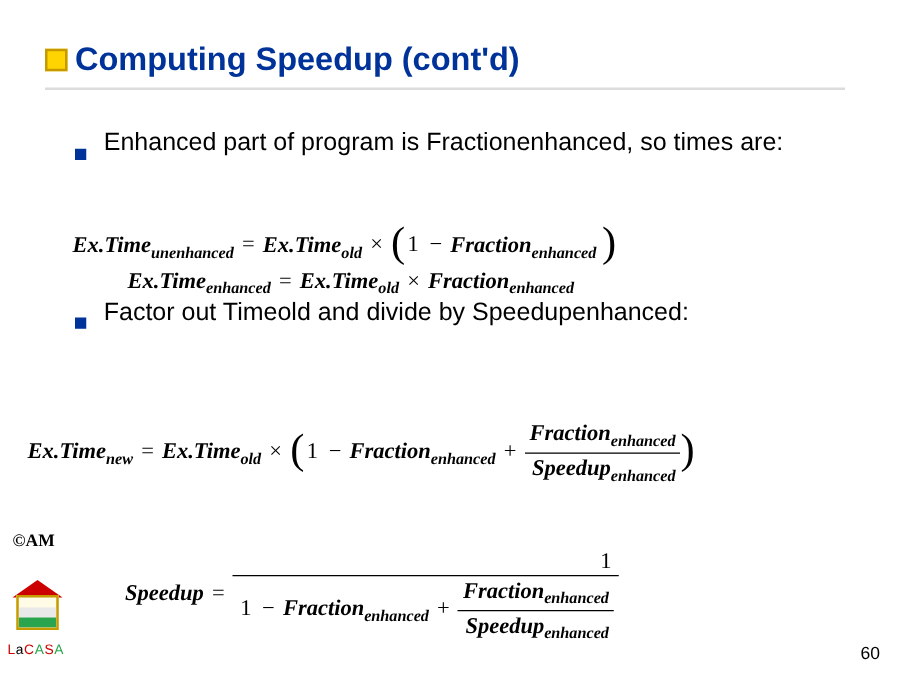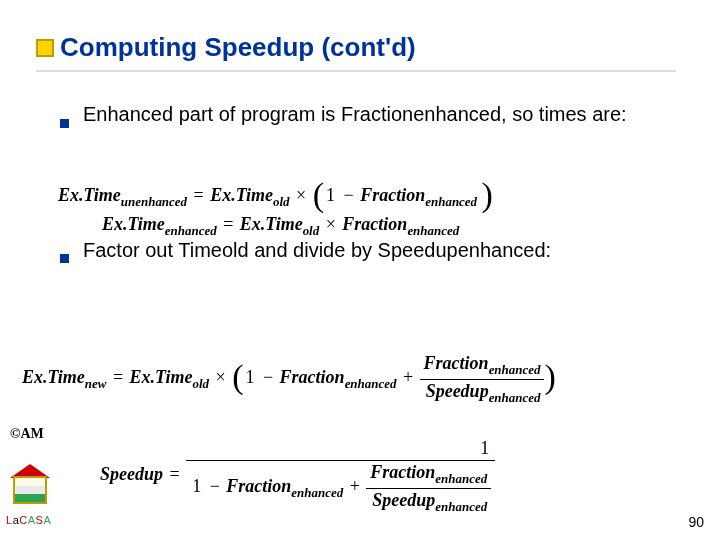--- a/index.html
+++ b/index.html
@@ -14,21 +14,21 @@
   .bullet-row { display: flex; align-items: flex-end; gap: 14px; font-size: 20px; line-height: 1.28; margin-bottom: 8px; }
   .bullet-sq { width: 9px; height: 9px; background: #003399; margin-top: 8px; flex: 0 0 auto; }
   .bullet-row.b2 { margin-top: 110px; }
   .bullet-row.b3 { margin-top: 70px; }
 
   .eq { position: absolute; font-family: "Times New Roman", Times, serif; font-style: italic; font-weight: bold; color: #000; }
   .eq .sub { font-size: 0.72em; font-style: italic; vertical-align: sub; }
   .eq .op { font-style: normal; font-weight: normal; padding: 0 2px; }
   .eq1 { left: 58px; top: 182px; font-size: 18px; }
   .eq2 { left: 70px; top: 214px; font-size: 18px; margin-left: 32px; }
-  .eq3 { left: 22px; top: 336px; font-size: 18px; width: 680px; margin-top: 17px; }
+  .eq3 { left: 22px; top: 336px; font-size: 18px; width: 680px; }
   .eq4 { left: 100px; top: 438px; font-size: 18px; width: 560px; }
 
   .frac { display: inline-block; vertical-align: middle; text-align: right; }
   .frac .num { display: block; border-bottom: 1.5px solid #000; padding: 0 4px 1px; }
   .frac .den { display: block; padding: 1px 4px 0; }
   .bigparen { font-size: 34px; font-style: normal; font-weight: normal; vertical-align: middle; line-height: 0.9; position: relative; top: -2px; }
   .eq-inline { white-space: nowrap; }
 
   .am-mark { position: absolute; left: 10px; bottom: 98px; font-family: Georgia, serif; font-weight: bold; font-size: 14px; color: #000; }
   .lacasa-logo { position: absolute; left: 10px; bottom: 32px; width: 40px; height: 44px; }
@@ -122,14 +122,14 @@
     <div class="roof"></div>
     <div class="body">
       <div class="stripe s2"></div>
       <div class="stripe"></div>
     </div>
   </div>
   <div class="lacasa-text">
     <span class="r">L</span><span>a</span><span class="r">C</span><span class="g">A</span><span class="r">S</span><span class="g">A</span>
   </div>
 
-  <div class="page-num">90</div>
+  <div class="page-num">60</div>
 </div>
 
 </body></html>

